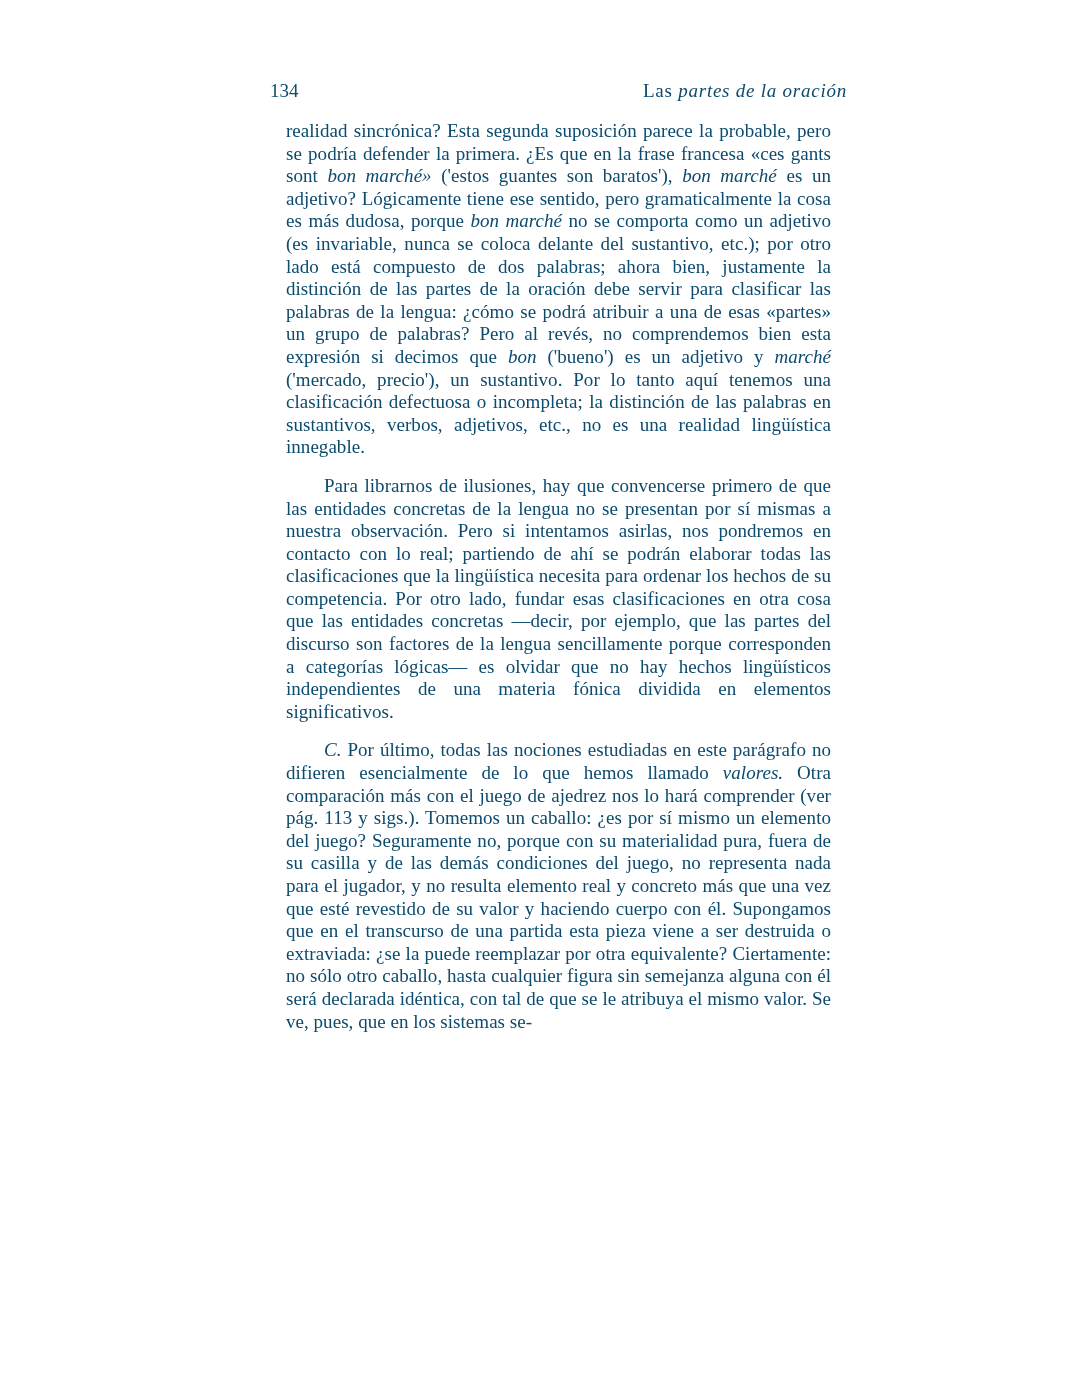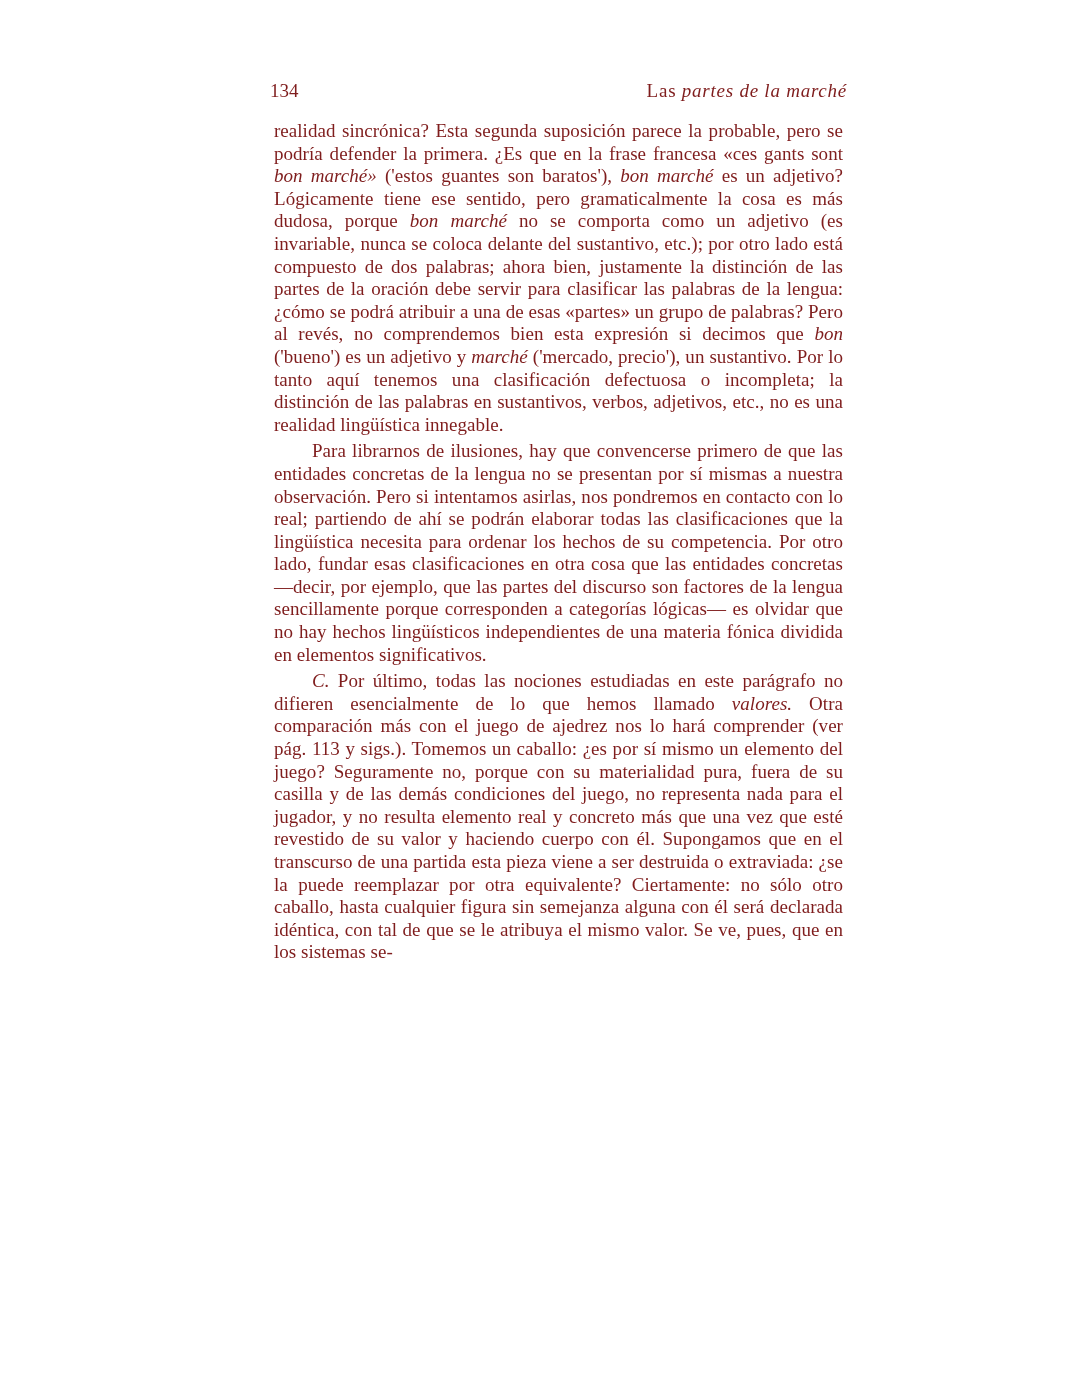--- a/index.html
+++ b/index.html
@@ -6,21 +6,21 @@
     margin: 0;
     padding: 0;
     background: #ffffff;
   }
   .page {
     position: relative;
     width: 1080px;
     height: 1397px;
     box-sizing: border-box;
     background: #ffffff;
-    color: #7f1d1d;
+    color: #0c4a6e;
     font-family: "Liberation Serif", serif;
     padding: 80px 233px 0 270px;
     overflow: hidden;
   }
   .page-header {
     display: flex;
     justify-content: space-between;
     align-items: baseline;
     font-size: 19px;
     margin-bottom: 18px;
@@ -31,33 +31,33 @@
   .it {
     font-style: italic;
   }
   .text-body {
     font-size: 19px;
     line-height: 22.6px;
     text-align: justify;
     letter-spacing: 0.002em;
   }
   .para {
-    margin: 4px;
+    margin: 16px;
     padding: 0;
   }
   .para.indent {
     text-indent: 38px;
   }
 </style>
 </head>
 <body>
 
 <div class="page">
   <div class="page-header">
     <span>134</span>
-    <span class="running-title"><span>Las </span><span class="it">partes de la marché</span></span>
+    <span class="running-title"><span>Las </span><span class="it">partes de la oración</span></span>
   </div>
   <div class="text-body">
       <p class="para"><span>realidad sincrónica? Esta segunda suposición parece la probable, pero se podría defender la primera. ¿Es que en la frase francesa «ces gants sont </span><span class="it">bon marché»</span><span> ('estos guantes son baratos'), </span><span class="it">bon marché</span><span> es un adjetivo? Lógicamente tiene ese sentido, pero gramaticalmente la cosa es más dudosa, porque </span><span class="it">bon marché</span><span> no se comporta como un adjetivo (es invariable, nunca se coloca delante del sustantivo, etc.); por otro lado está compuesto de dos palabras; ahora bien, justamente la distinción de las partes de la oración debe servir para clasificar las palabras de la lengua: ¿cómo se podrá atribuir a una de esas «partes» un grupo de palabras? Pero al revés, no comprendemos bien esta expresión si decimos que </span><span class="it">bon</span><span> ('bueno') es un adjetivo y </span><span class="it">marché</span><span> ('mercado, precio'), un sustantivo. Por lo tanto aquí tenemos una clasificación defectuosa o incompleta; la distinción de las palabras en sustantivos, verbos, adjetivos, etc., no es una realidad lingüística innegable.</span></p>
       <p class="para indent"><span>Para librarnos de ilusiones, hay que convencerse primero de que las entidades concretas de la lengua no se presentan por sí mismas a nuestra observación. Pero si intentamos asirlas, nos pondremos en contacto con lo real; partiendo de ahí se podrán elaborar todas las clasificaciones que la lingüística necesita para ordenar los hechos de su competencia. Por otro lado, fundar esas clasificaciones en otra cosa que las entidades concretas —decir, por ejemplo, que las partes del discurso son factores de la lengua sencillamente porque corresponden a categorías lógicas— es olvidar que no hay hechos lingüísticos independientes de una materia fónica dividida en elementos significativos.</span></p>
       <p class="para indent"><span class="it">C.</span><span> Por último, todas las nociones estudiadas en este parágrafo no difieren esencialmente de lo que hemos llamado </span><span class="it">valores.</span><span> Otra comparación más con el juego de ajedrez nos lo hará comprender (ver pág. 113 y sigs.). Tomemos un caballo: ¿es por sí mismo un elemento del juego? Seguramente no, porque con su materialidad pura, fuera de su casilla y de las demás condiciones del juego, no representa nada para el jugador, y no resulta elemento real y concreto más que una vez que esté revestido de su valor y haciendo cuerpo con él. Supongamos que en el transcurso de una partida esta pieza viene a ser destruida o extraviada: ¿se la puede reemplazar por otra equivalente? Ciertamente: no sólo otro caballo, hasta cualquier figura sin semejanza alguna con él será declarada idéntica, con tal de que se le atribuya el mismo valor. Se ve, pues, que en los sistemas se-</span></p>
     </div>
 </div>
 
 </body></html>

